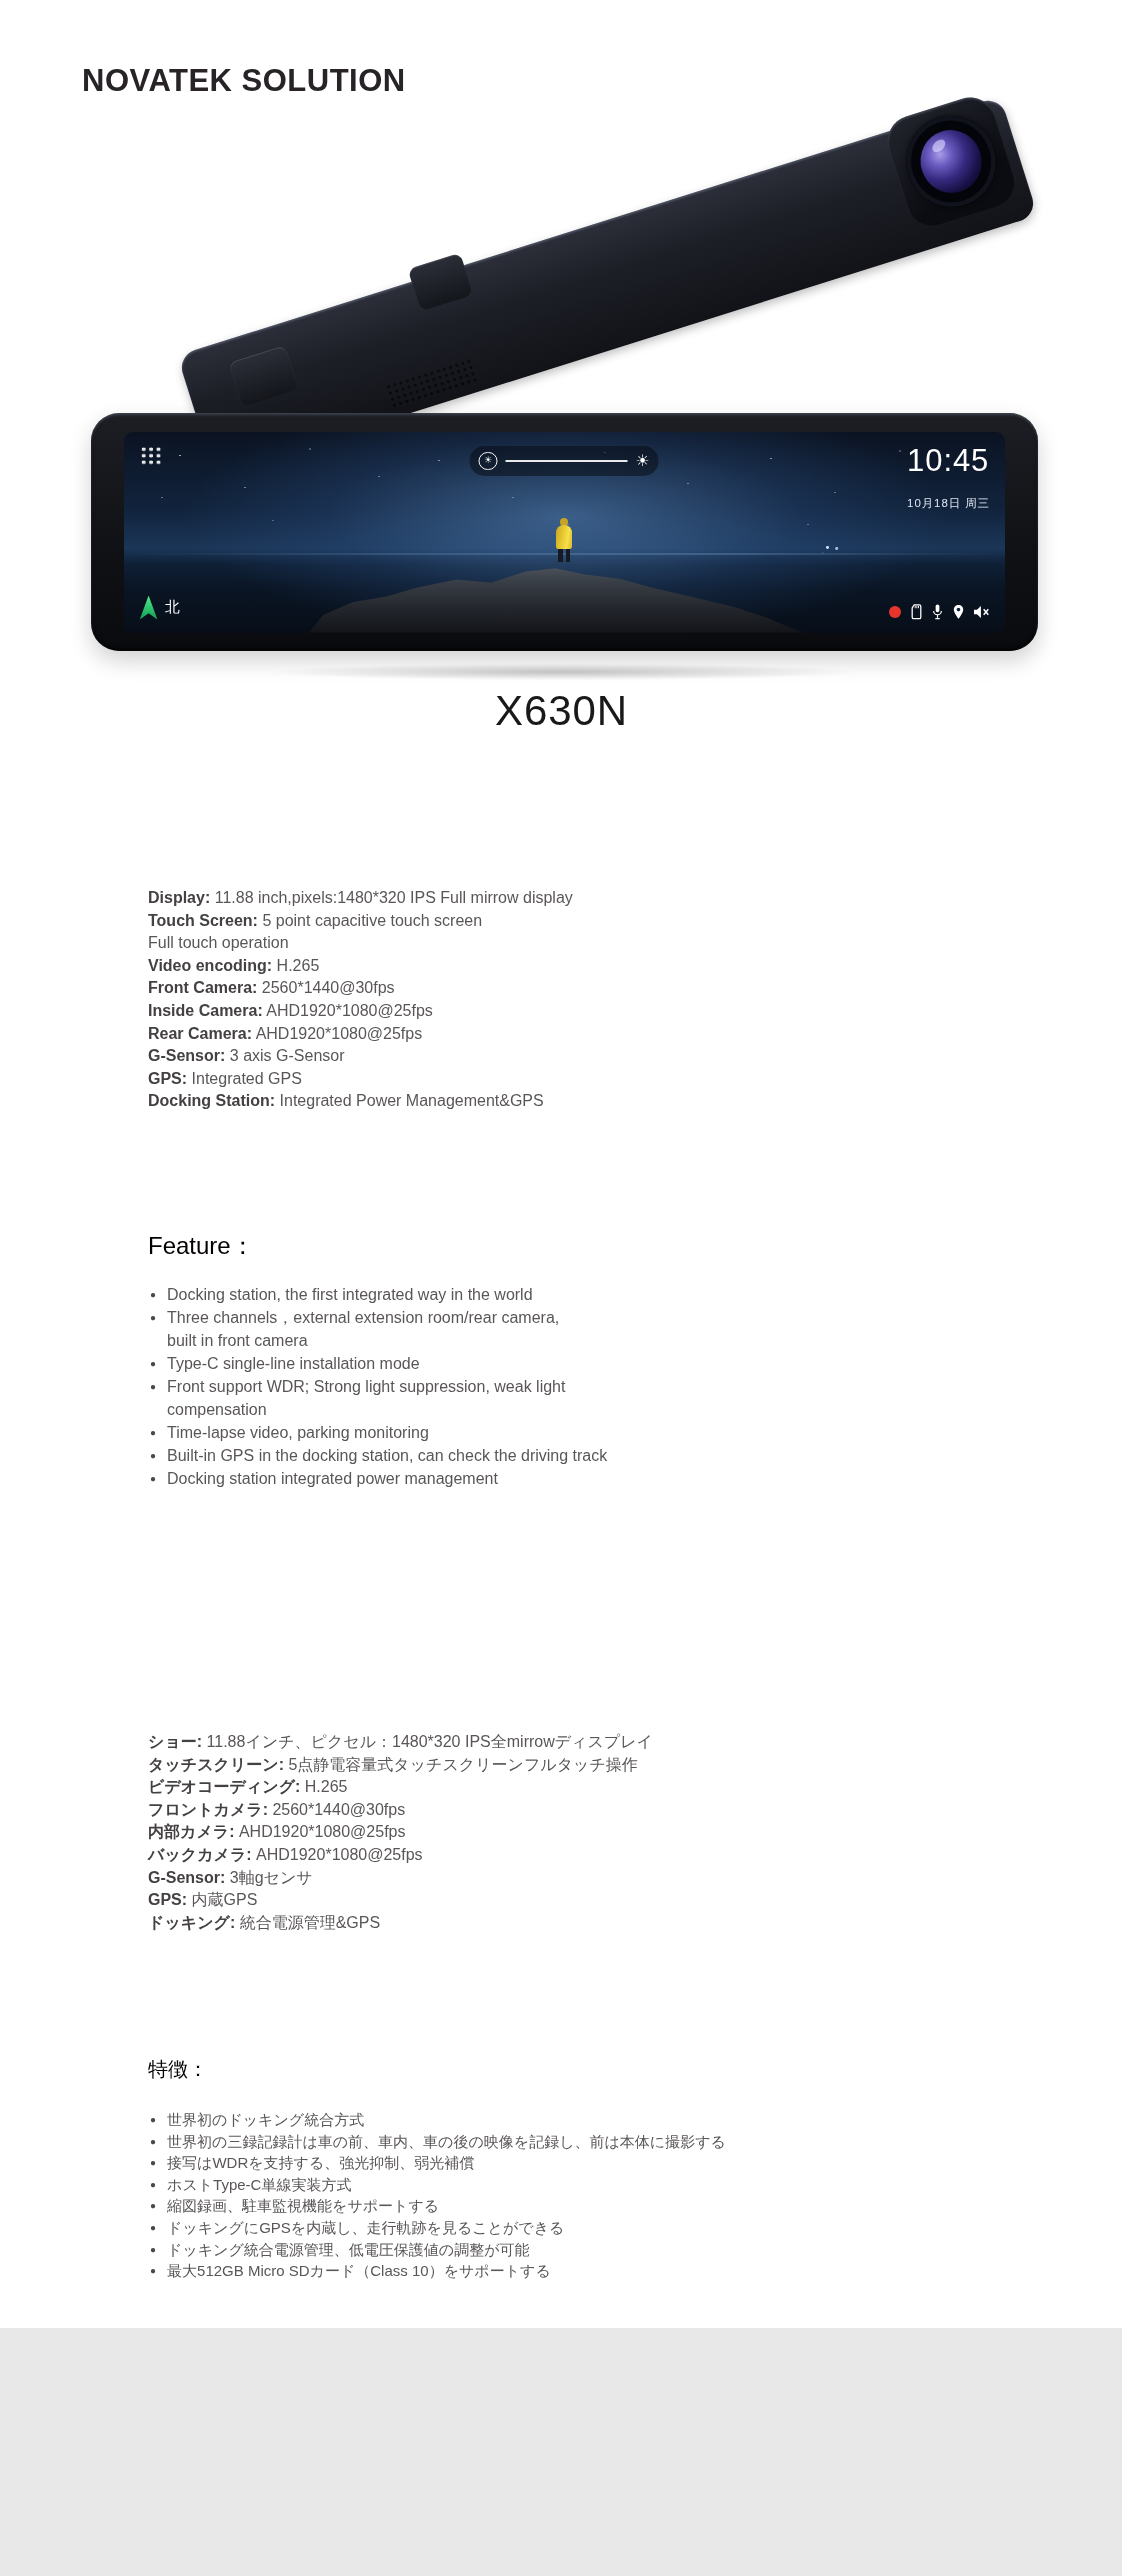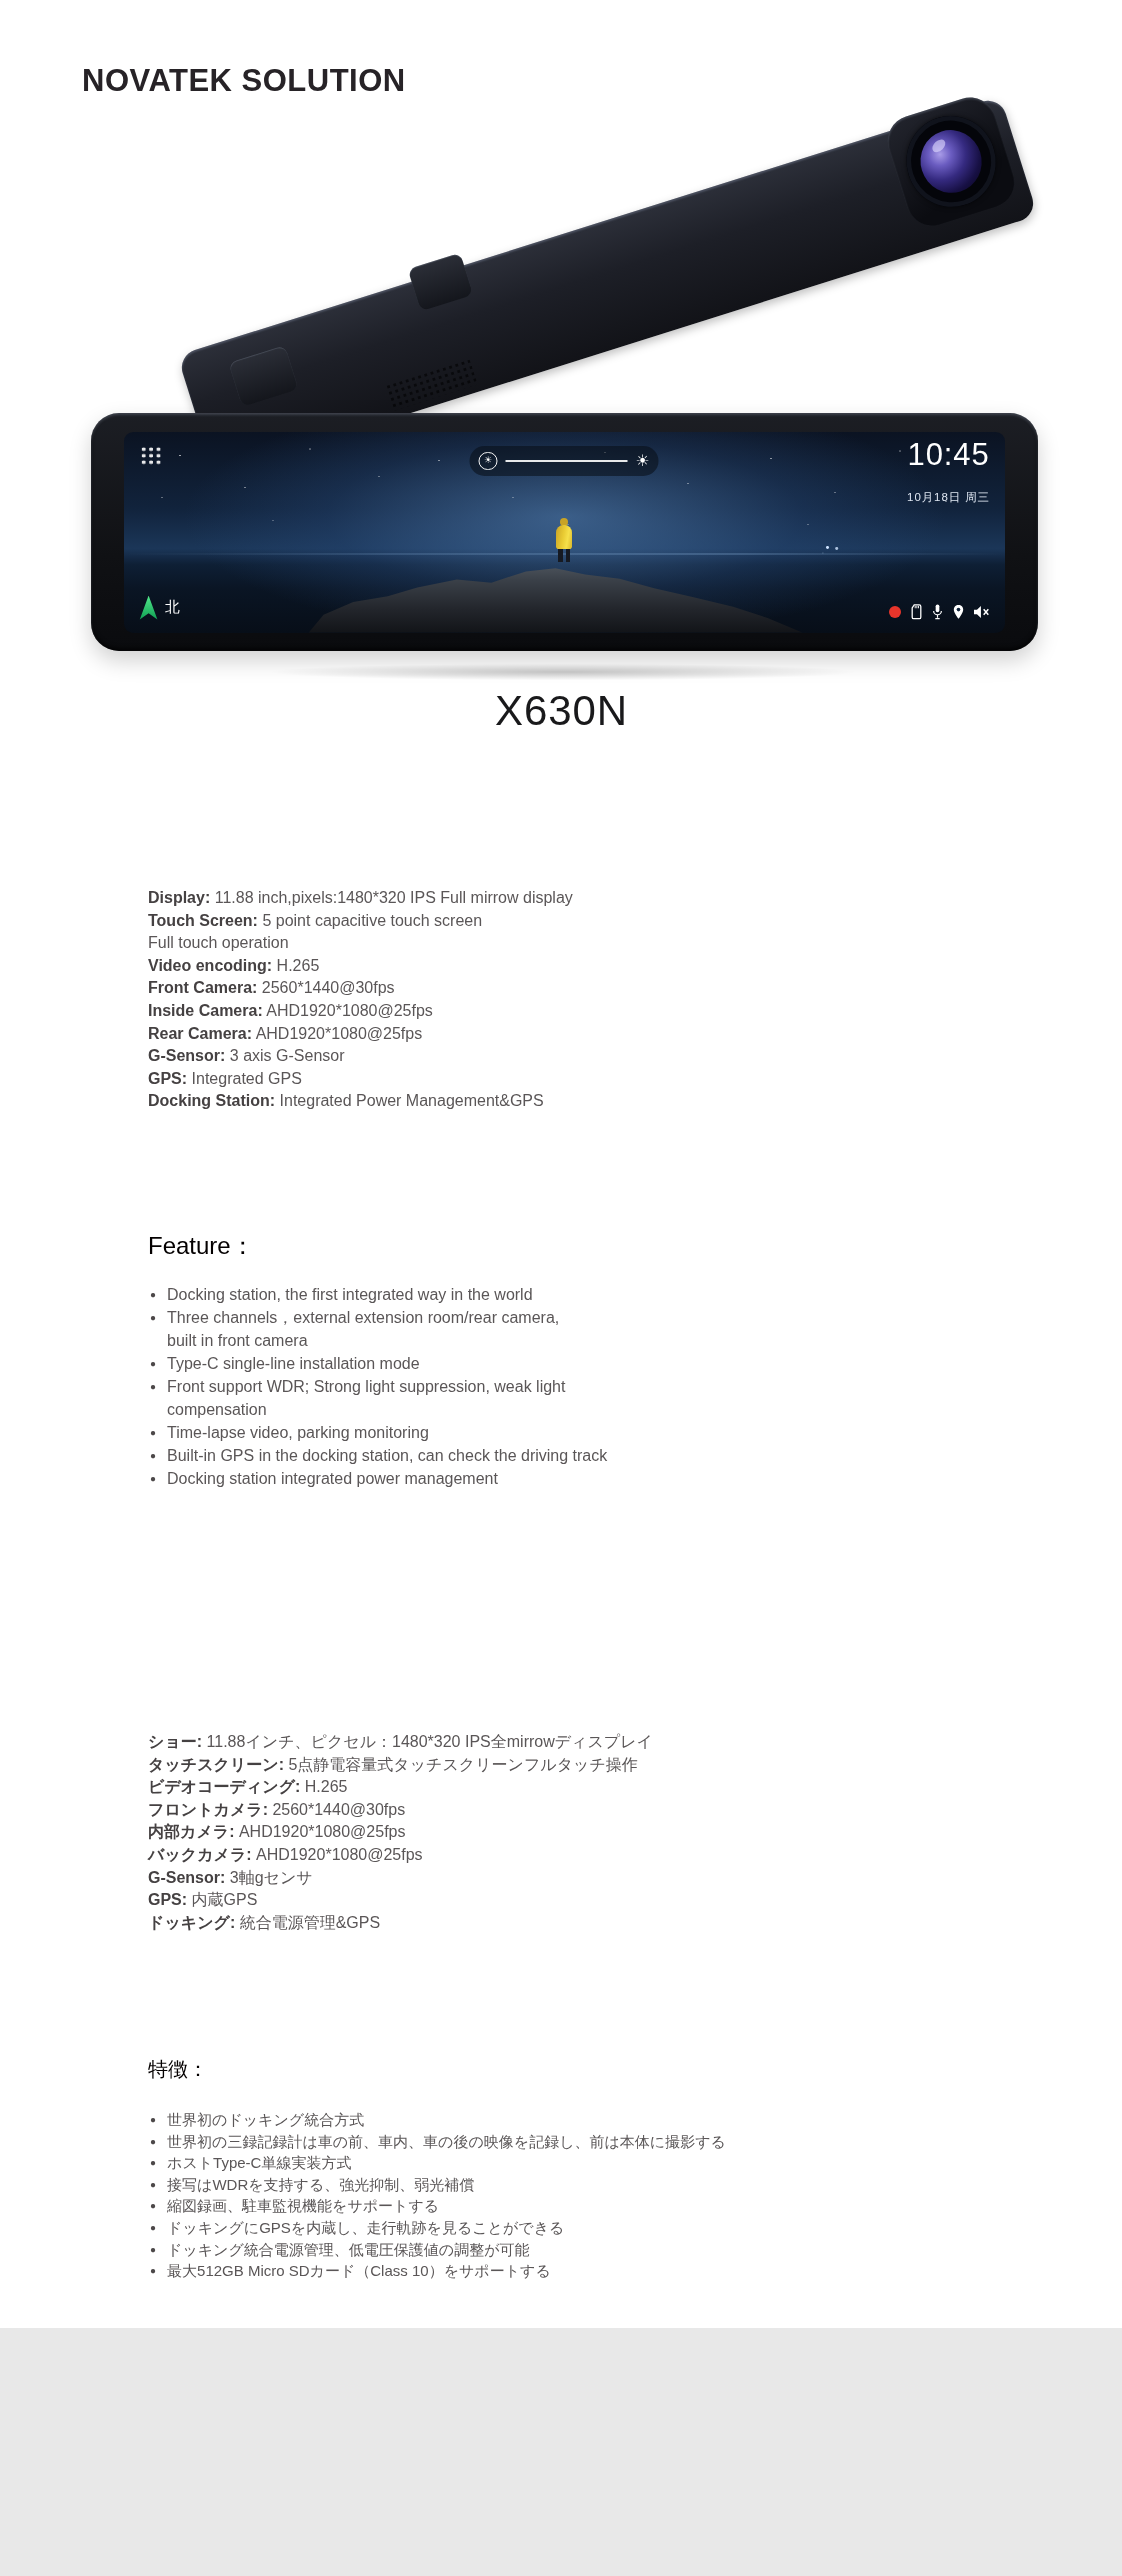--- a/index.html
+++ b/index.html
@@ -77,21 +77,21 @@
   .apps { position:absolute; left:16.6px; top:14.8px; width:21px; height:19.4px;
     background-image:radial-gradient(circle,#fff 1.7px,transparent 2px);
     background-size:7.4px 6.5px; opacity:.9; }
   .slider { position:absolute; left:50%; top:14.8px; transform:translateX(-50%);
     width:189px; height:29.5px; border-radius:15.7px; background:rgba(8,12,20,.55);
     display:flex; align-items:center; padding:0 9.2px; gap:8.3px; }
   .sun-s { width:18.5px; height:18.5px; border:1.4px solid rgba(255,255,255,.95); border-radius:50%;
     color:#fff; font-size:9.2px; line-height:1; display:flex; align-items:center; justify-content:center; flex:none; }
   .sun-l { color:#fff; font-size:15.7px; line-height:1; flex:none; }
   .track { flex:1; height:1.8px; background:rgba(255,255,255,.9); }
-  .clock { position:absolute; right:14.8px; top:5px; text-align:center; color:#fff; }
+  .clock { position:absolute; right:14.8px; top:11px; text-align:left; color:#fff; }
   .time { font-size:31px; font-weight:400; letter-spacing:0.9px; }
   .date { font-size:11.5px; color:#dfe7f2; margin-top:17px; letter-spacing:0.9px; }
   .compass { position:absolute; left:14.8px; bottom:13px; display:flex; align-items:center; gap:6.5px; }
   .arrow { width:20px; height:24px; background:linear-gradient(180deg,#52e88b,#0f9e52);
     clip-path:polygon(50% 0,94% 100%,50% 74%,6% 100%); }
   .north { color:#fff; font-size:14.8px; }
   .status { position:absolute; right:14.8px; bottom:13px; display:flex; align-items:center; gap:10px; }
   .rec { width:12px; height:12px; border-radius:50%; background:#e8352b; }
   .sic { display:block; }
   .mirror-shadow { position:absolute; left:55px; right:55px; top:540px; height:24px;
@@ -285,24 +285,24 @@
 
   <div class="feat-head feat-head-jp">特徴：</div>
   <ul class="feat-list feat-jp">
     <li>
         <span class="ftxt">世界初のドッキング統合方式</span>
       </li>
     <li>
         <span class="ftxt">世界初の三録記録計は車の前、車内、車の後の映像を記録し、前は本体に撮影する</span>
       </li>
     <li>
+        <span class="ftxt">接写はWDRを支持する、強光抑制、弱光補償</span>
+      </li>
+    <li>
         <span class="ftxt">ホストType-C単線実装方式</span>
-      </li>
-    <li>
-        <span class="ftxt">接写はWDRを支持する、強光抑制、弱光補償</span>
       </li>
     <li>
         <span class="ftxt">縮図録画、駐車監視機能をサポートする</span>
       </li>
     <li>
         <span class="ftxt">ドッキングにGPSを内蔵し、走行軌跡を見ることができる</span>
       </li>
     <li>
         <span class="ftxt">ドッキング統合電源管理、低電圧保護値の調整が可能</span>
       </li>

